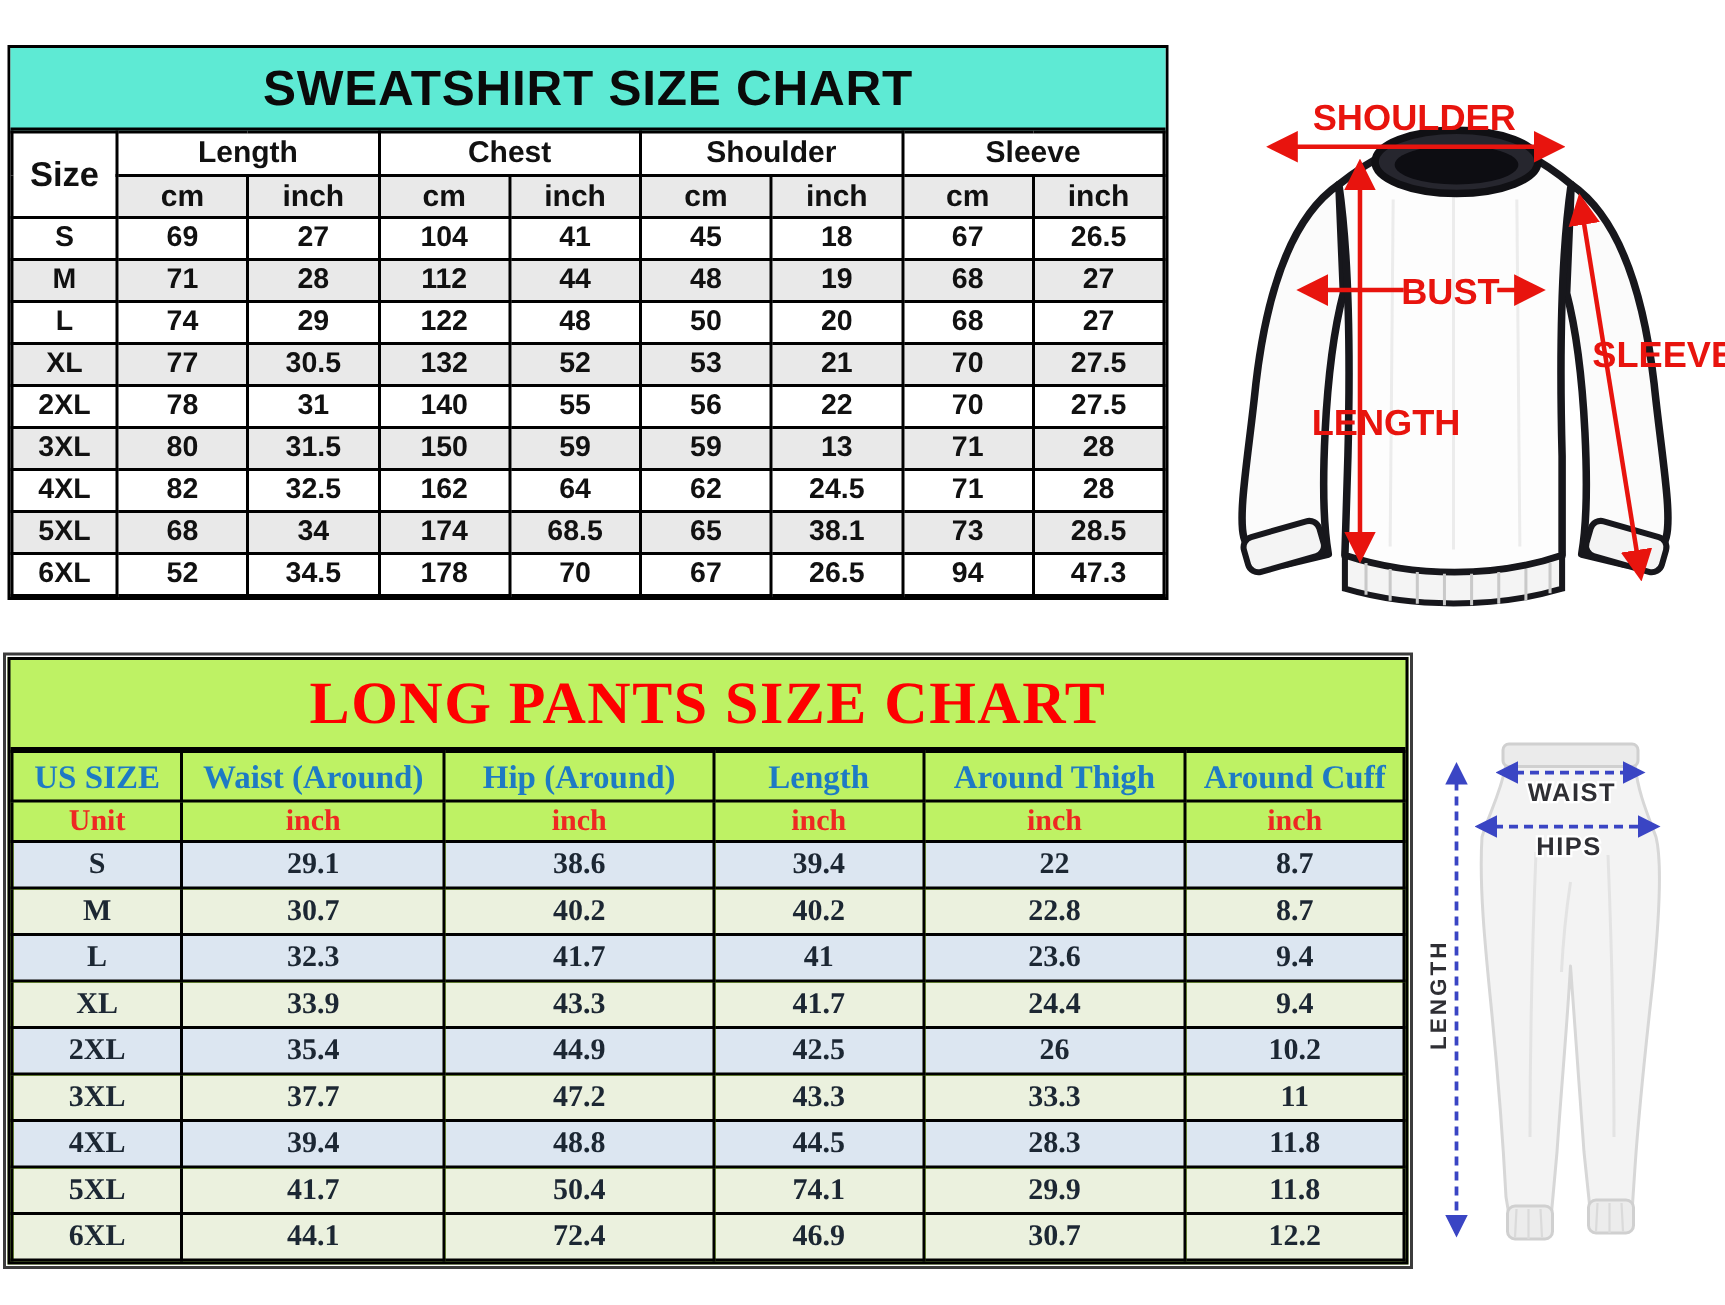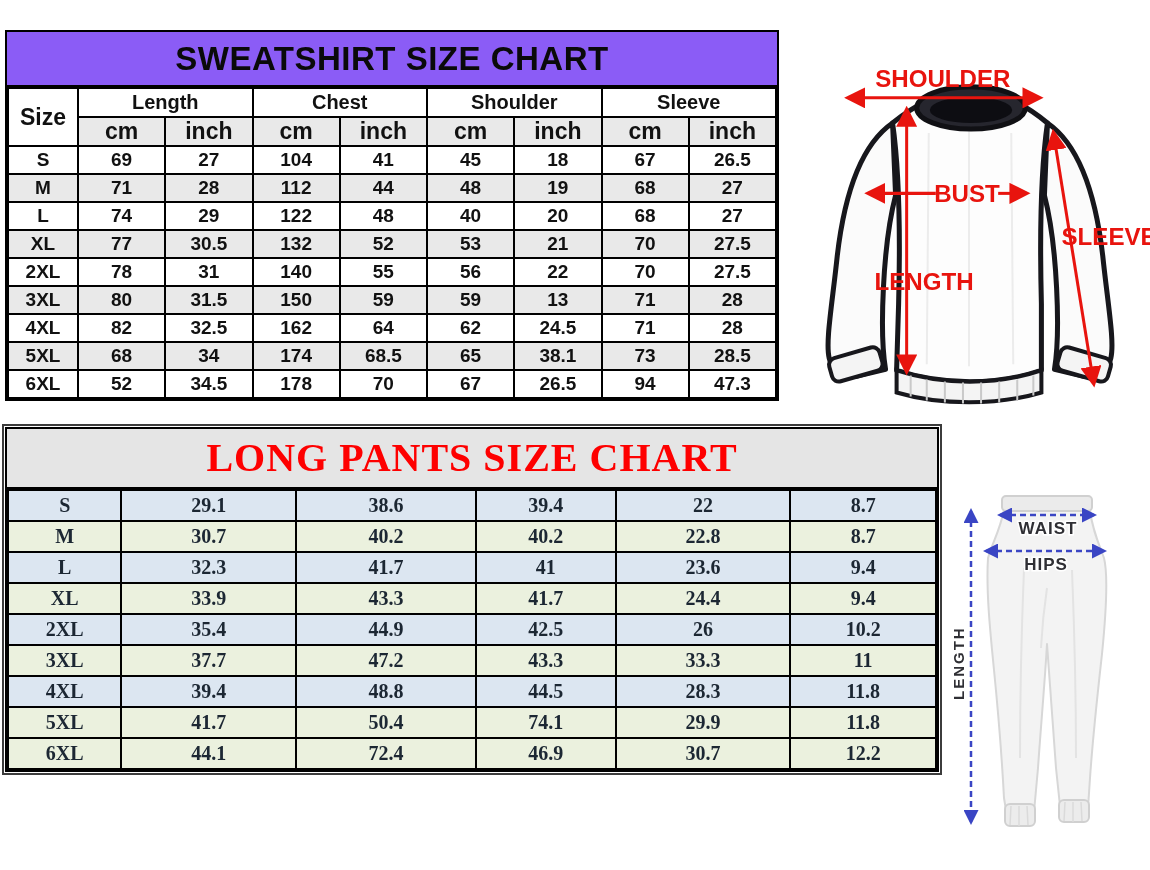--- a/index.html
+++ b/index.html
@@ -5,32 +5,32 @@
   html,body{margin:0;padding:0;}
   body{width:1150px;height:870px;background:#fff;position:relative;
        font-family:"Liberation Sans",sans-serif;overflow:hidden;}
 
   
   table{border-collapse:collapse;width:100%;table-layout:fixed;}
   th,td{padding:0;text-align:center;overflow:hidden;white-space:nowrap;}
 
   
   .sw-wrap{position:absolute;left:5px;top:30px;width:770px;border:2px solid #000;background:#fff;}
-  .sw-title{background:#8b5cf6;border-bottom:2px solid #000;text-align:center;
+  .sw-title{background:#5eead4;border-bottom:2px solid #000;text-align:center;
             font-size:33px;font-weight:bold;color:#0a0a0a;height:53px;line-height:53px;letter-spacing:.5px;}
   .sw-table th,.sw-table td{border:2px solid #000;font-weight:bold;color:#111;}
   .sw-table thead .grp th{font-size:20px;height:27px;background:#fff;}
-  .sw-table thead .unit th{font-size:23px;height:26px;background:#e9e9e9;}
+  .sw-table thead .unit th{font-size:20px;height:26px;background:#e9e9e9;}
   .sw-table thead th.corner{background:#fff;font-size:23px;}
   .sw-table tbody td{font-size:19px;height:26px;}
   .sw-table tbody tr:nth-child(even){background:#e9e9e9;}
 
   
-  .lp-wrap{position:absolute;left:5px;top:427px;width:930px;border:2px solid #000;
-           outline:2px solid #3c3c3c;outline-offset:1px;background:#e5e5e5;}
+  .lp-wrap{position:absolute;left:5px;top:438px;width:930px;border:2px solid #000;
+           outline:2px solid #3c3c3c;outline-offset:1px;background:#bef264;}
   .lp-title{font-family:"Liberation Serif",serif;color:#fe0000;font-weight:bold;font-size:40px;
             text-align:center;height:58px;line-height:58px;border-bottom:2px solid #000;letter-spacing:1px;}
   .lp-table th,.lp-table td{border:2px solid #000;font-family:"Liberation Serif",serif;font-weight:bold;}
   .lp-table thead .hdr th{color:#1e7ac4;font-size:22px;height:31px;}
   .lp-table thead .unit th{color:#ee2822;font-size:20px;height:25px;}
   .lp-table tbody td{font-size:20px;color:#1c2733;height:29px;}
   tr.shade-blue{background:#dce6f1;}
   tr.shade-green{background:#ebf1de;}
 
   
@@ -100,21 +100,21 @@
           <td>19</td>
           <td>68</td>
           <td>27</td>
         </tr>
         <tr>
           <td>L</td>
           <td>74</td>
           <td>29</td>
           <td>122</td>
           <td>48</td>
-          <td>40</td>
+          <td>50</td>
           <td>20</td>
           <td>68</td>
           <td>27</td>
         </tr>
         <tr>
           <td>XL</td>
           <td>77</td>
           <td>30.5</td>
           <td>132</td>
           <td>52</td>
@@ -187,20 +187,36 @@
   <table class="lp-table">
     <colgroup>
       <col style="width:113px">
         <col style="width:174px">
         <col style="width:179px">
       <col style="width:139px">
         <col style="width:174px">
         <col style="width:145px">
     </colgroup>
     <thead>
+      <tr class="hdr">
+        <th>US SIZE</th>
+        <th>Waist (Around)</th>
+        <th>Hip (Around)</th>
+        <th>Length</th>
+        <th>Around Thigh</th>
+        <th>Around Cuff</th>
+      </tr>
+      <tr class="unit">
+        <th>Unit</th>
+        <th>inch</th>
+        <th>inch</th>
+        <th>inch</th>
+        <th>inch</th>
+        <th>inch</th>
+      </tr>
     </thead>
     <tbody>
         <tr class="shade-blue">
           <td>S</td>
           <td>29.1</td>
           <td>38.6</td>
           <td>39.4</td>
           <td>22</td>
           <td>8.7</td>
         </tr>

